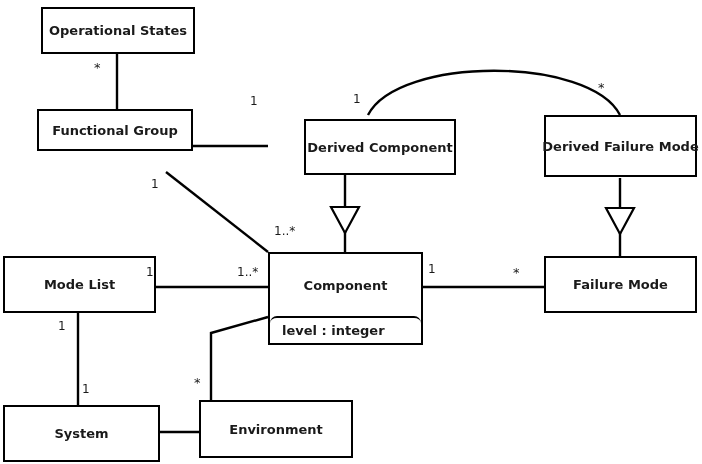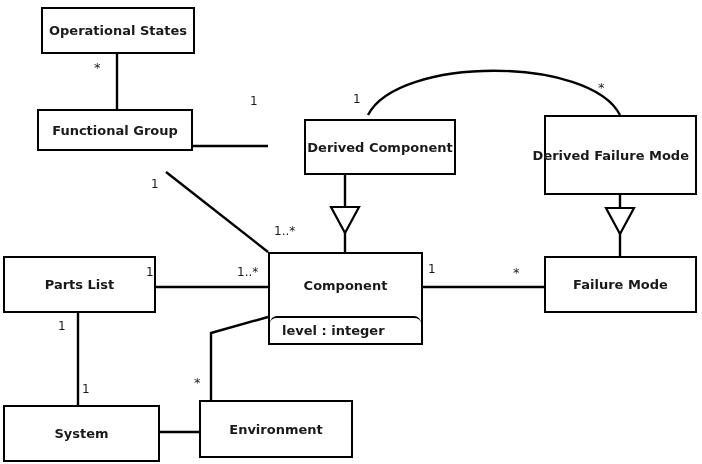--- a/index.html
+++ b/index.html
@@ -88,25 +88,25 @@
   <div id="class-layer">
       <div class="uml-class" style="left: 41px; top: 7px; width: 154px; height: 47px;">
         <div class="class-name">Operational States</div>
       </div>
       <div class="uml-class" style="left: 37px; top: 109px; width: 156px; height: 42px;">
         <div class="class-name">Functional Group</div>
       </div>
       <div class="uml-class" style="left: 268px; top: 119px; width: 152px; height: 56px; margin-left: 36px;">
         <div class="class-name">Derived Component</div>
       </div>
-      <div class="uml-class" style="left: 544px; top: 115px; width: 153px; height: 80px; align-items: flex-end;">
+      <div class="uml-class" style="left: 544px; top: 115px; width: 153px; height: 62px;">
         <div class="class-name">Derived Failure Mode</div>
       </div>
       <div class="uml-class" style="left: 3px; top: 256px; width: 153px; height: 57px;">
-        <div class="class-name">Parts List</div>
+        <div class="class-name">Mode List</div>
       </div>
       <div class="uml-class" style="left: 268px; top: 252px; width: 155px; height: 93px; justify-content: space-between;">
         <div class="class-name">Component</div>
         <div class="class-attrs">level : integer</div>
       </div>
       <div class="uml-class" style="left: 544px; top: 256px; width: 153px; height: 57px;">
         <div class="class-name">Failure Mode</div>
       </div>
       <div class="uml-class" style="left: 3px; top: 405px; width: 157px; height: 57px;">
         <div class="class-name">System</div>

